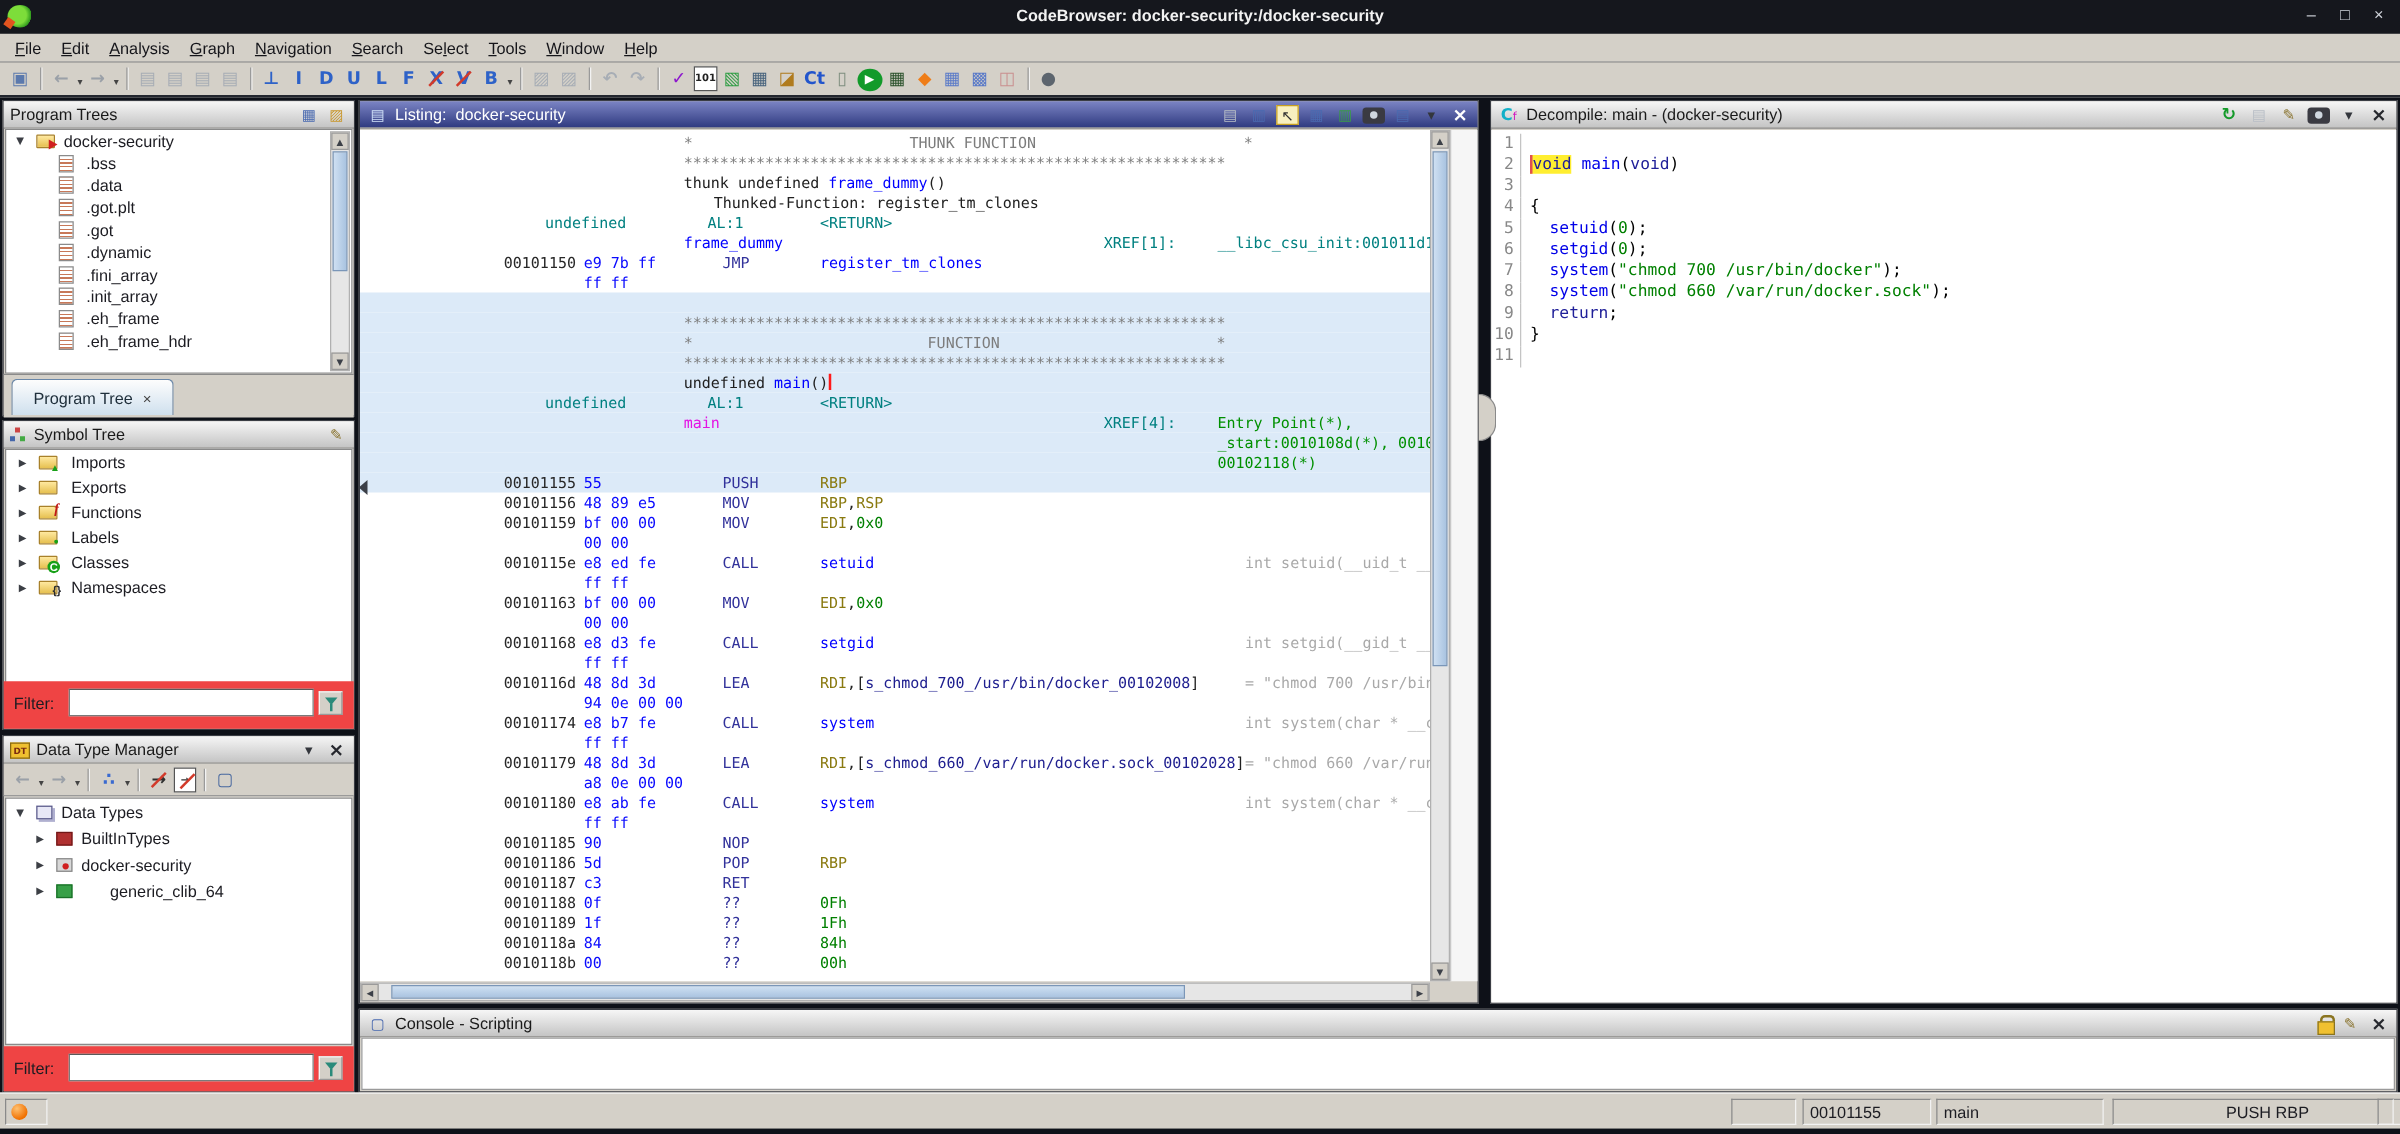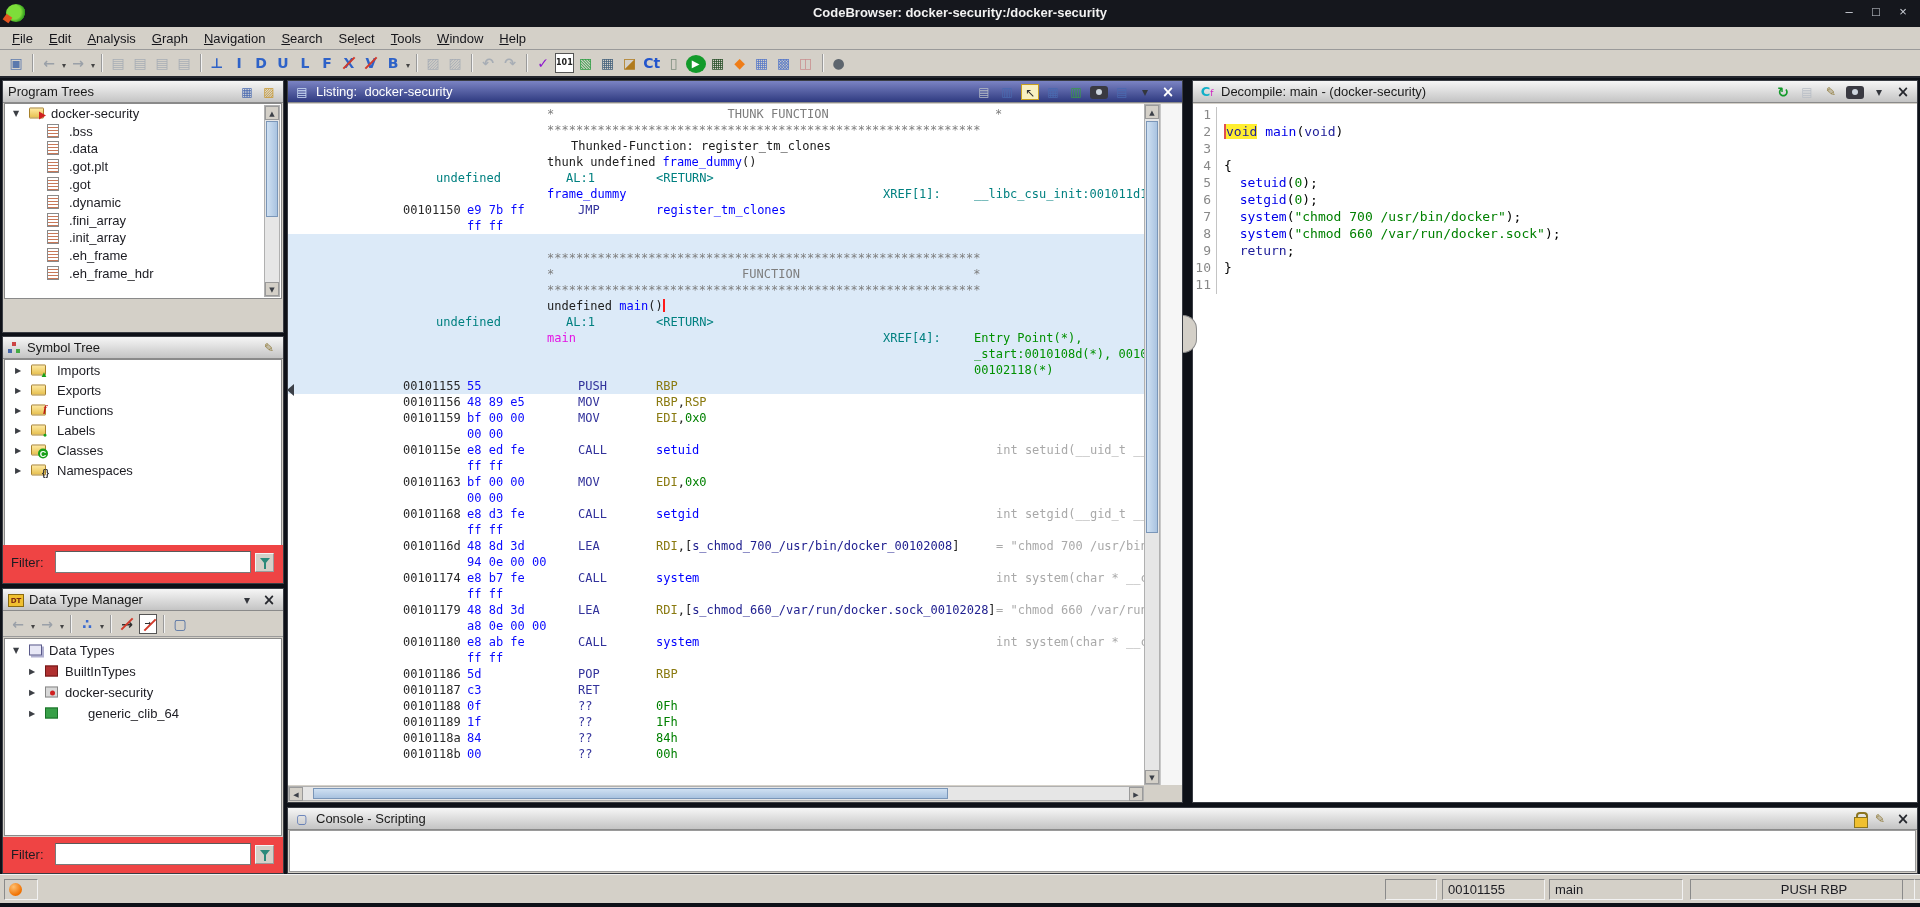--- a/index.html
+++ b/index.html
@@ -338,20 +338,26 @@
       <div class="trow" style="height: 17.8px; margin-top: 21px;">
         <span class="ticon section-page-icon" style="left: 42px;"></span>
         <span class="tlabel" style="left: 64px;">.rodata</span>
       </div>
     </div>
   <div class="sb" style="right:3px; top:24px; width:16px; height:192px;">
     <span class="arrow" style="top:0; left:0;">▲</span>
     <span class="thumb" style="left:1px; top:15px; width:12px; height:96px;"></span>
     <span class="arrow" style="bottom:0; left:0;">▼</span>
   </div>
+  <div id="pt-tab-strip">
+    <div id="pt-tab">
+      <span>Program Tree</span>
+      <span class="tab-close-icon"></span>
+    </div>
+  </div>
 </div>
 
 <div class="panel" id="symbol-tree-panel">
   <div class="phead">
     <span class="hicon symbol-tree-title-icon"></span>
     <span class="ptitle">Symbol Tree</span>
     <span class="spacer"></span>
     <span style="display:flex;gap:4px;">
         <span class="hicon edit-icon"></span>
       </span>
@@ -459,22 +465,22 @@
         <span class="hicon camera-icon"></span>
         <span class="hicon book-icon"></span>
         <span class="hicon chevron-icon"></span>
         <span class="hicon close-icon"></span>
       </span>
   </div>
   <div id="listing-body">
     <div id="listing-lines">
         <div class="lline"><span class="cseg c-label"><span class="t-gray">*                        THUNK FUNCTION                       *</span></span></div>
         <div class="lline"><span class="cseg c-label"><span class="t-gray">************************************************************</span></span></div>
+        <div class="lline"><span class="cseg c-label"><span class="t-pl">thunk undefined </span><span class="t-call">frame_dummy</span><span class="t-pl">()</span></span></div>
         <div class="lline"><span class="cseg c-thunk"><span class="t-pl">Thunked-Function: register_tm_clones</span></span></div>
-        <div class="lline"><span class="cseg c-label"><span class="t-pl">thunk undefined </span><span class="t-call">frame_dummy</span><span class="t-pl">()</span></span></div>
         <div class="lline"><span class="cseg c-rtype"><span class="t-teal">undefined</span></span><span class="cseg c-al"><span class="t-teal">AL:1</span></span><span class="cseg c-ops"><span class="t-teal">&lt;RETURN&gt;</span></span></div>
         <div class="lline"><span class="cseg c-label"><span class="t-call">frame_dummy</span></span><span class="cseg c-xrefl"><span class="t-teal">XREF[1]:</span></span><span class="cseg c-xrefv"><span class="t-teal">__libc_csu_init:001011d1(c</span></span></div>
         <div class="lline"><span class="cseg c-addr"><span class="t-addr">00101150</span></span><span class="cseg c-bytes"><span class="t-bytes">e9 7b ff</span></span><span class="cseg c-mnem"><span class="t-mnem">JMP</span></span><span class="cseg c-ops"><span class="t-call">register_tm_clones</span></span></div>
         <div class="lline"><span class="cseg c-bytes"><span class="t-bytes">ff ff</span></span></div>
         <div class="lline hl"></div>
         <div class="lline hl"><span class="cseg c-label"><span class="t-gray">************************************************************</span></span></div>
         <div class="lline hl"><span class="cseg c-label"><span class="t-gray">*                          FUNCTION                        *</span></span></div>
         <div class="lline hl"><span class="cseg c-label"><span class="t-gray">************************************************************</span></span></div>
         <div class="lline hl"><span class="cseg c-label"><span class="t-pl">undefined </span><span class="t-call">main</span><span class="t-pl">()</span><span class="caret"></span></span></div>
         <div class="lline hl"><span class="cseg c-rtype"><span class="t-teal">undefined</span></span><span class="cseg c-al"><span class="t-teal">AL:1</span></span><span class="cseg c-ops"><span class="t-teal">&lt;RETURN&gt;</span></span></div>
@@ -492,20 +498,21 @@
         <div class="lline"><span class="cseg c-addr"><span class="t-addr">00101168</span></span><span class="cseg c-bytes"><span class="t-bytes">e8 d3 fe</span></span><span class="cseg c-mnem"><span class="t-mnem">CALL</span></span><span class="cseg c-ops"><span class="t-call">setgid</span></span><span class="cseg c-comment"><span class="t-com">int setgid(__gid_t __g</span></span></div>
         <div class="lline"><span class="cseg c-bytes"><span class="t-bytes">ff ff</span></span></div>
         <div class="lline"><span class="cseg c-addr"><span class="t-addr">0010116d</span></span><span class="cseg c-bytes"><span class="t-bytes">48 8d 3d</span></span><span class="cseg c-mnem"><span class="t-mnem">LEA</span></span><span class="cseg c-ops"><span class="t-reg">RDI</span><span class="t-pl">,[</span><span class="t-lab">s_chmod_700_/usr/bin/docker_00102008</span><span class="t-pl">]</span></span><span class="cseg c-comment"><span class="t-com">= "chmod 700 /usr/bin/</span></span></div>
         <div class="lline"><span class="cseg c-bytes"><span class="t-bytes">94 0e 00 00</span></span></div>
         <div class="lline"><span class="cseg c-addr"><span class="t-addr">00101174</span></span><span class="cseg c-bytes"><span class="t-bytes">e8 b7 fe</span></span><span class="cseg c-mnem"><span class="t-mnem">CALL</span></span><span class="cseg c-ops"><span class="t-call">system</span></span><span class="cseg c-comment"><span class="t-com">int system(char * __co</span></span></div>
         <div class="lline"><span class="cseg c-bytes"><span class="t-bytes">ff ff</span></span></div>
         <div class="lline"><span class="cseg c-addr"><span class="t-addr">00101179</span></span><span class="cseg c-bytes"><span class="t-bytes">48 8d 3d</span></span><span class="cseg c-mnem"><span class="t-mnem">LEA</span></span><span class="cseg c-ops"><span class="t-reg">RDI</span><span class="t-pl">,[</span><span class="t-lab">s_chmod_660_/var/run/docker.sock_00102028</span><span class="t-pl">]</span></span><span class="cseg c-comment"><span class="t-com">= "chmod 660 /var/run/</span></span></div>
         <div class="lline"><span class="cseg c-bytes"><span class="t-bytes">a8 0e 00 00</span></span></div>
         <div class="lline"><span class="cseg c-addr"><span class="t-addr">00101180</span></span><span class="cseg c-bytes"><span class="t-bytes">e8 ab fe</span></span><span class="cseg c-mnem"><span class="t-mnem">CALL</span></span><span class="cseg c-ops"><span class="t-call">system</span></span><span class="cseg c-comment"><span class="t-com">int system(char * __co</span></span></div>
         <div class="lline"><span class="cseg c-bytes"><span class="t-bytes">ff ff</span></span></div>
+        <div class="lline"><span class="cseg c-addr"><span class="t-addr">00101185</span></span><span class="cseg c-bytes"><span class="t-bytes">90</span></span><span class="cseg c-mnem"><span class="t-mnem">NOP</span></span></div>
         <div class="lline"><span class="cseg c-addr"><span class="t-addr">00101186</span></span><span class="cseg c-bytes"><span class="t-bytes">5d</span></span><span class="cseg c-mnem"><span class="t-mnem">POP</span></span><span class="cseg c-ops"><span class="t-reg">RBP</span></span></div>
         <div class="lline"><span class="cseg c-addr"><span class="t-addr">00101187</span></span><span class="cseg c-bytes"><span class="t-bytes">c3</span></span><span class="cseg c-mnem"><span class="t-mnem">RET</span></span></div>
         <div class="lline"><span class="cseg c-addr"><span class="t-addr">00101188</span></span><span class="cseg c-bytes"><span class="t-bytes">0f</span></span><span class="cseg c-mnem"><span class="t-mnem">??</span></span><span class="cseg c-ops"><span class="t-num">0Fh</span></span></div>
         <div class="lline"><span class="cseg c-addr"><span class="t-addr">00101189</span></span><span class="cseg c-bytes"><span class="t-bytes">1f</span></span><span class="cseg c-mnem"><span class="t-mnem">??</span></span><span class="cseg c-ops"><span class="t-num">1Fh</span></span></div>
         <div class="lline"><span class="cseg c-addr"><span class="t-addr">0010118a</span></span><span class="cseg c-bytes"><span class="t-bytes">84</span></span><span class="cseg c-mnem"><span class="t-mnem">??</span></span><span class="cseg c-ops"><span class="t-num">84h</span></span></div>
         <div class="lline"><span class="cseg c-addr"><span class="t-addr">0010118b</span></span><span class="cseg c-bytes"><span class="t-bytes">00</span></span><span class="cseg c-mnem"><span class="t-mnem">??</span></span><span class="cseg c-ops"><span class="t-num">00h</span></span></div>
       </div>
   </div>
   <div class="sb" id="listing-vscroll">
     <span class="arrow" style="top:0; left:0;">▲</span>

